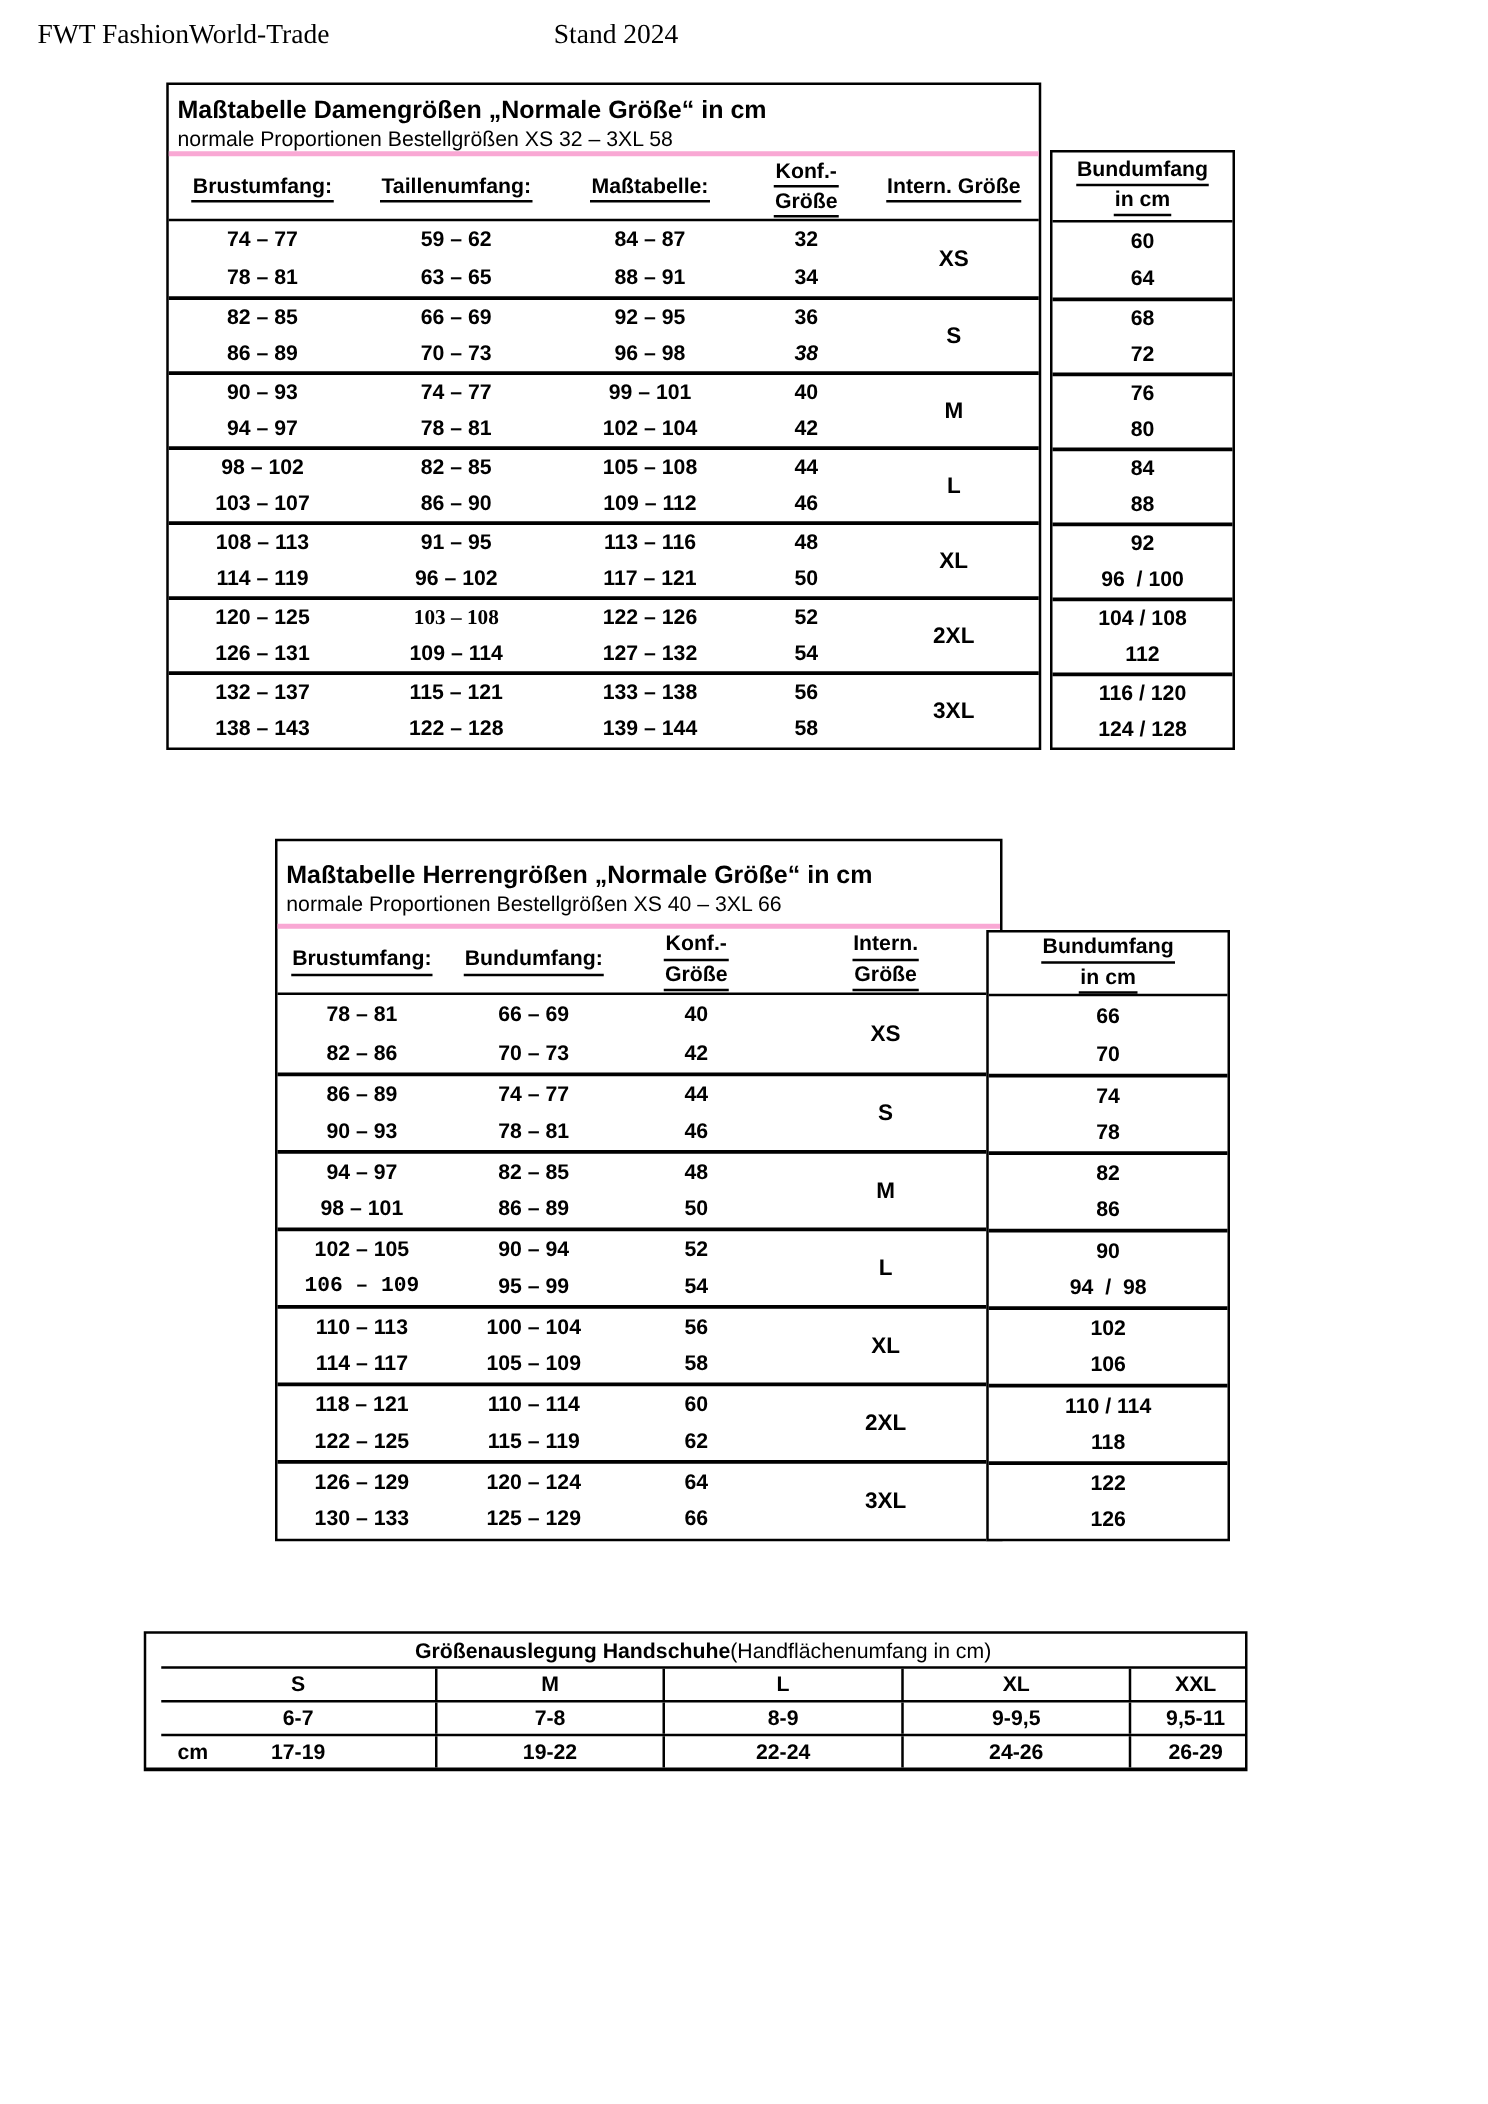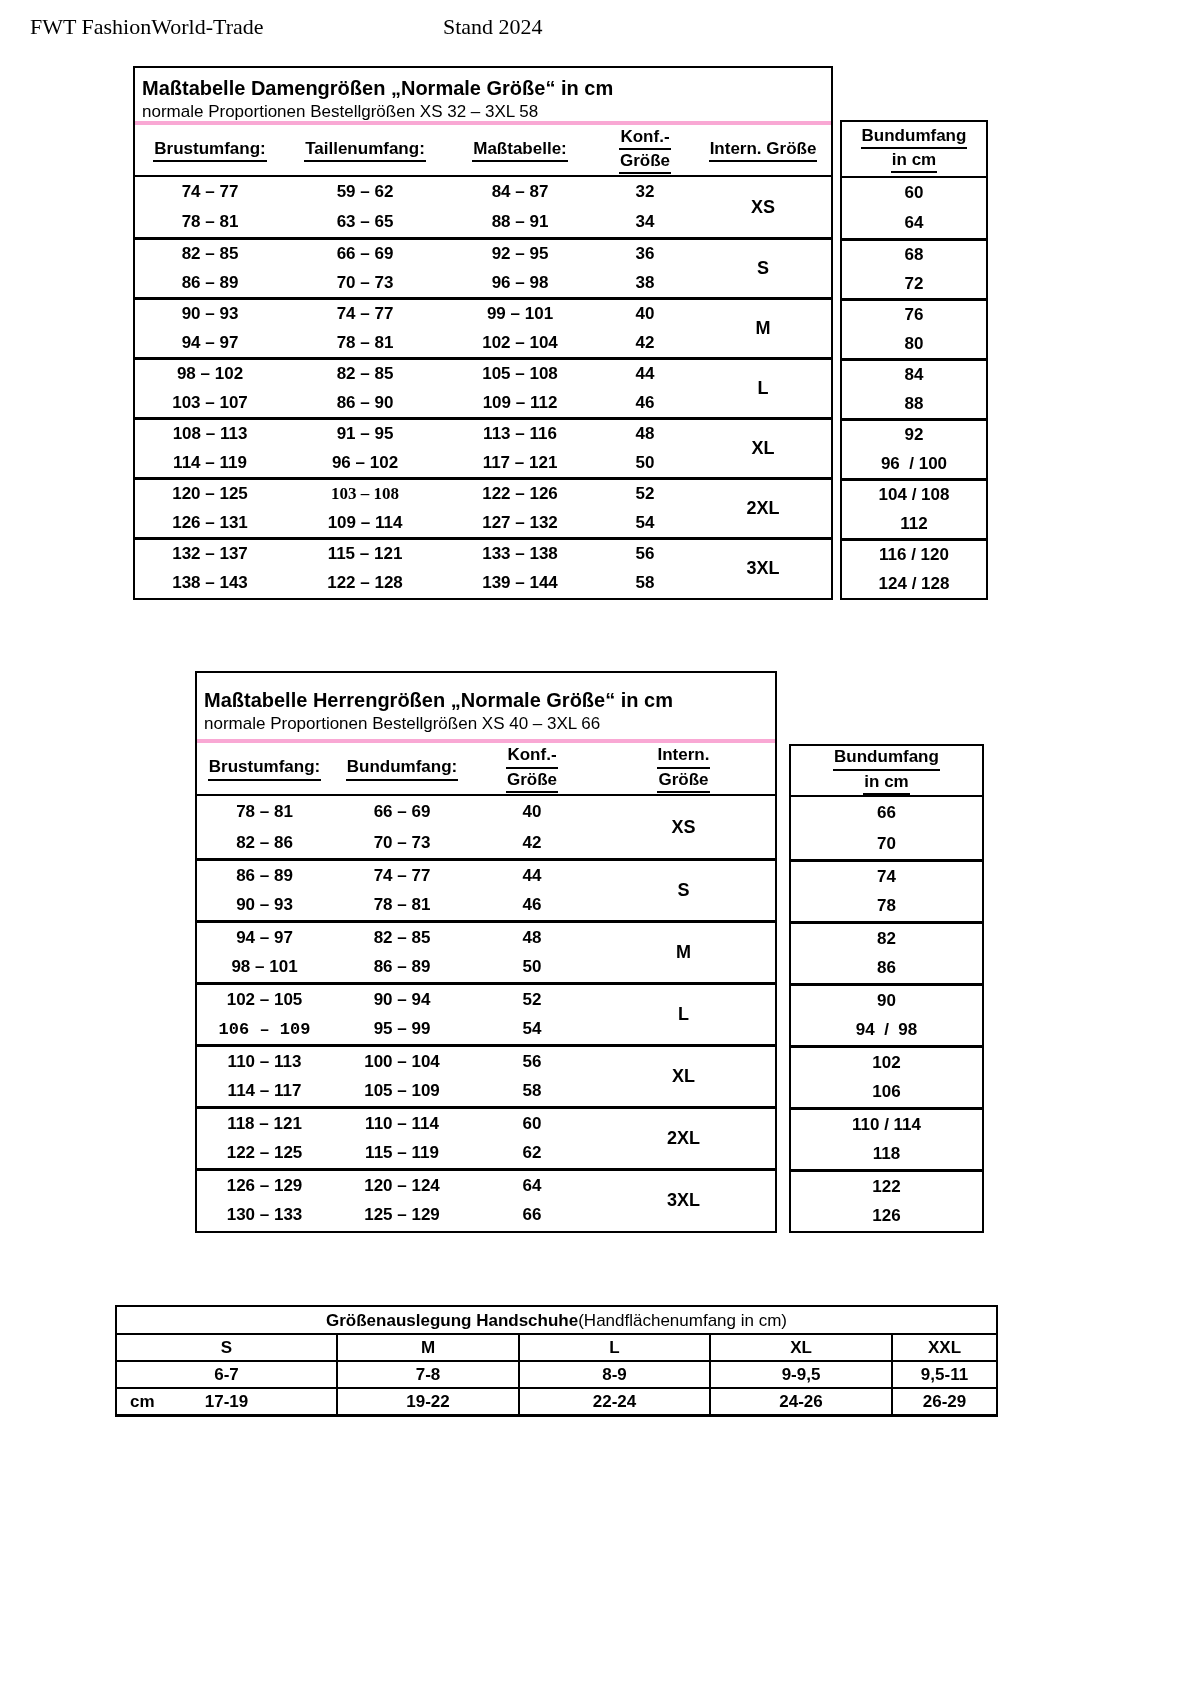--- a/index.html
+++ b/index.html
@@ -41,31 +41,31 @@
   
   .mainbox.women { left:133px; top:66px; width:700px; height:534px; }
   .women .titlearea { height:57px; }
   .women .hdrrow  { height:52px; grid-template-columns:150px 160px 150px 100px 136px; }
   .women .group   { height:60px; grid-template-columns:150px 160px 150px 100px 136px; }
   .bundbox.womenb { left:840px; top:120px; width:148px; height:480px; }
   .womenb .bhdr   { height:56px; }
   .womenb .bgroup { height:60px; }
 
   
-  .mainbox.men { left:195px; top:671px; width:582px; height:562px; }
+  .mainbox.men { left:220px; top:671px; width:582px; height:562px; }
   .men .titlearea { height:70px; padding-top:14px; }
   .men .hdrrow  { height:53px; grid-template-columns:135px 140px 120px 183px; }
   .men .group   { height:62px; grid-template-columns:135px 140px 120px 183px; }
   .bundbox.menb { left:789px; top:744px; width:195px; height:489px; }
   .menb .bhdr   { height:51px; }
   .menb .bgroup { height:62px; }
 
   
   .gtable { left:115px; top:1305px; width:883px; height:112px;
-            border:2px solid #000; border-bottom-width:3px; position:absolute; background:#fff; }
+            border:2px solid #000; border-bottom-width:3px; position:absolute; background:#fff;padding-left:12px; }
   .gtitle { height:26px; display:flex; align-items:center; justify-content:center;
             font-size:17px; line-height:1; }
   .gtitle b { font-weight:bold; }
   .grow { display:grid; grid-template-columns:219px 182px 191px 182px 105px;
           height:27px; border-top:2px solid #000; }
   .gcell2 { display:flex; align-items:center; justify-content:center;
             font-weight:bold; font-size:17px; position:relative; }
   .gcell2 + .gcell2 { border-left:2px solid #000; }
   .cmlab { position:absolute; left:13px; top:50%; transform:translateY(-50%); font-weight:bold; }
 </style>
@@ -115,21 +115,21 @@
           <div class="gcell sizecell" style="grid-area: 1 / 5 / span 2;">XS</div>
         </div>
         <div class="group">
           <div class="gcell" style="grid-area: 1 / 1;">82 – 85</div>
           <div class="gcell" style="grid-area: 1 / 2;">66 – 69</div>
           <div class="gcell" style="grid-area: 1 / 3;">92 – 95</div>
           <div class="gcell" style="grid-area: 1 / 4;">36</div>
           <div class="gcell" style="grid-area: 2 / 1;">86 – 89</div>
           <div class="gcell" style="grid-area: 2 / 2;">70 – 73</div>
           <div class="gcell" style="grid-area: 2 / 3;">96 – 98</div>
-          <div class="gcell" style="grid-area: 2 / 4;">38</div>
+          <div class="gcell" style="grid-area: 2 / 4; font-style: italic;">38</div>
           <div class="gcell sizecell" style="grid-area: 1 / 5 / span 2;">S</div>
         </div>
         <div class="group">
           <div class="gcell" style="grid-area: 1 / 1;">90 – 93</div>
           <div class="gcell" style="grid-area: 1 / 2;">74 – 77</div>
           <div class="gcell" style="grid-area: 1 / 3;">99 – 101</div>
           <div class="gcell" style="grid-area: 1 / 4;">40</div>
           <div class="gcell" style="grid-area: 2 / 1;">94 – 97</div>
           <div class="gcell" style="grid-area: 2 / 2;">78 – 81</div>
           <div class="gcell" style="grid-area: 2 / 3;">102 – 104</div>

